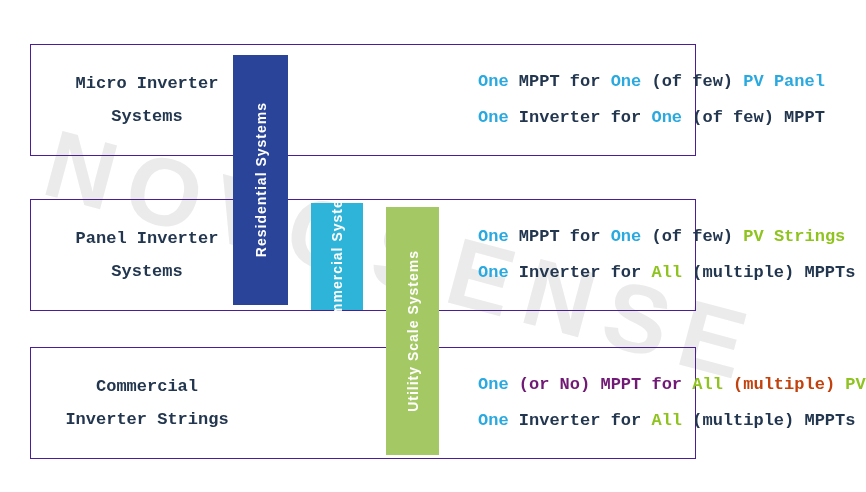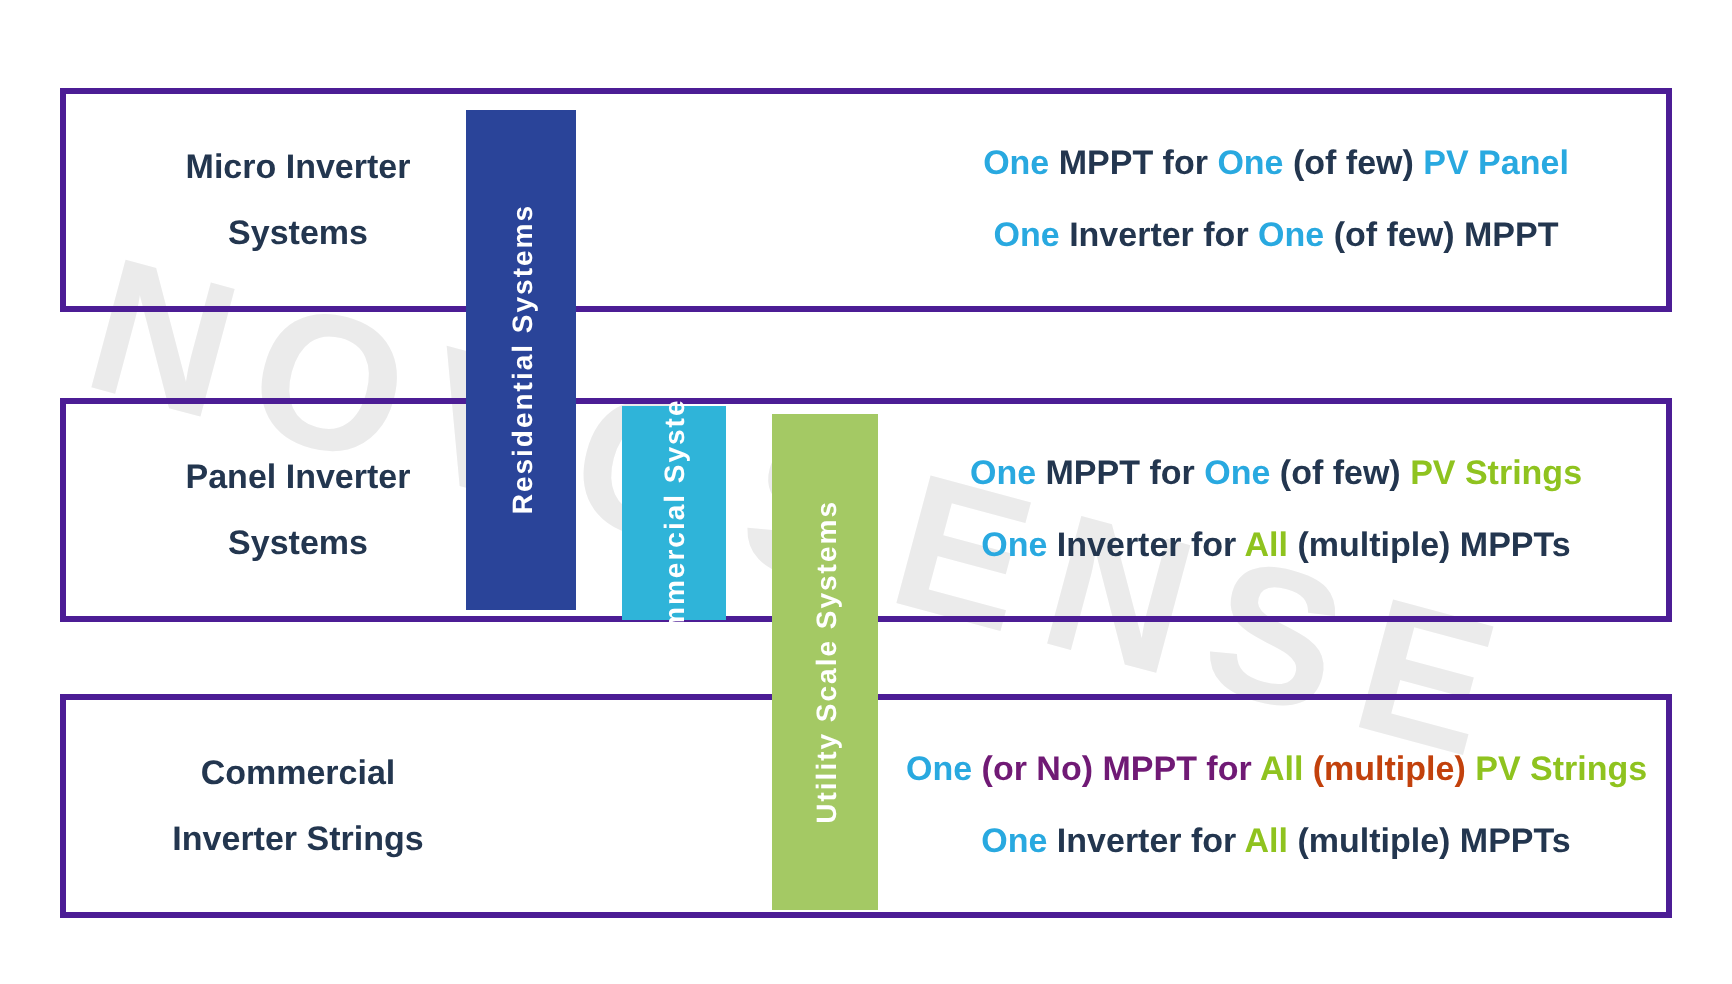--- a/index.html
+++ b/index.html
@@ -25,45 +25,46 @@
     letter-spacing: 14px;
     white-space: nowrap;
     transform: rotate(15deg);
     transform-origin: left top;
     z-index: 0;
     user-select: none;
   }
   .row {
     position: absolute;
     left: 30px;
-    width: 806px;
+    width: 666px;
     height: 112px;
-    border: 3px solid #4c1d95;
+    border: 1px solid #4c1d95;
     background: transparent;
     z-index: 1;
     box-sizing: border-box;
+    font-family: Liberation Mono, monospace;
   }
   .row1 { top: 44px; }
   .row2 { top: 199px; }
   .row3 { top: 347px; }
   .row-title {
     position: absolute;
     left: 0;
     top: 50%;
     transform: translateY(-50%);
     width: 232px;
     text-align: center;
     font-size: 17px;
     font-weight: bold;
     color: #23364f;
     line-height: 33px;
   }
   .row-info {
     position: absolute;
-    left: 420px;
+    left: 447px;
     right: 10px;
     top: 50%;
     transform: translateY(-50%);
     text-align: center;
     font-size: 17px;
     font-weight: bold;
     line-height: 36px;
     white-space: nowrap;
   }
   .vbar {

